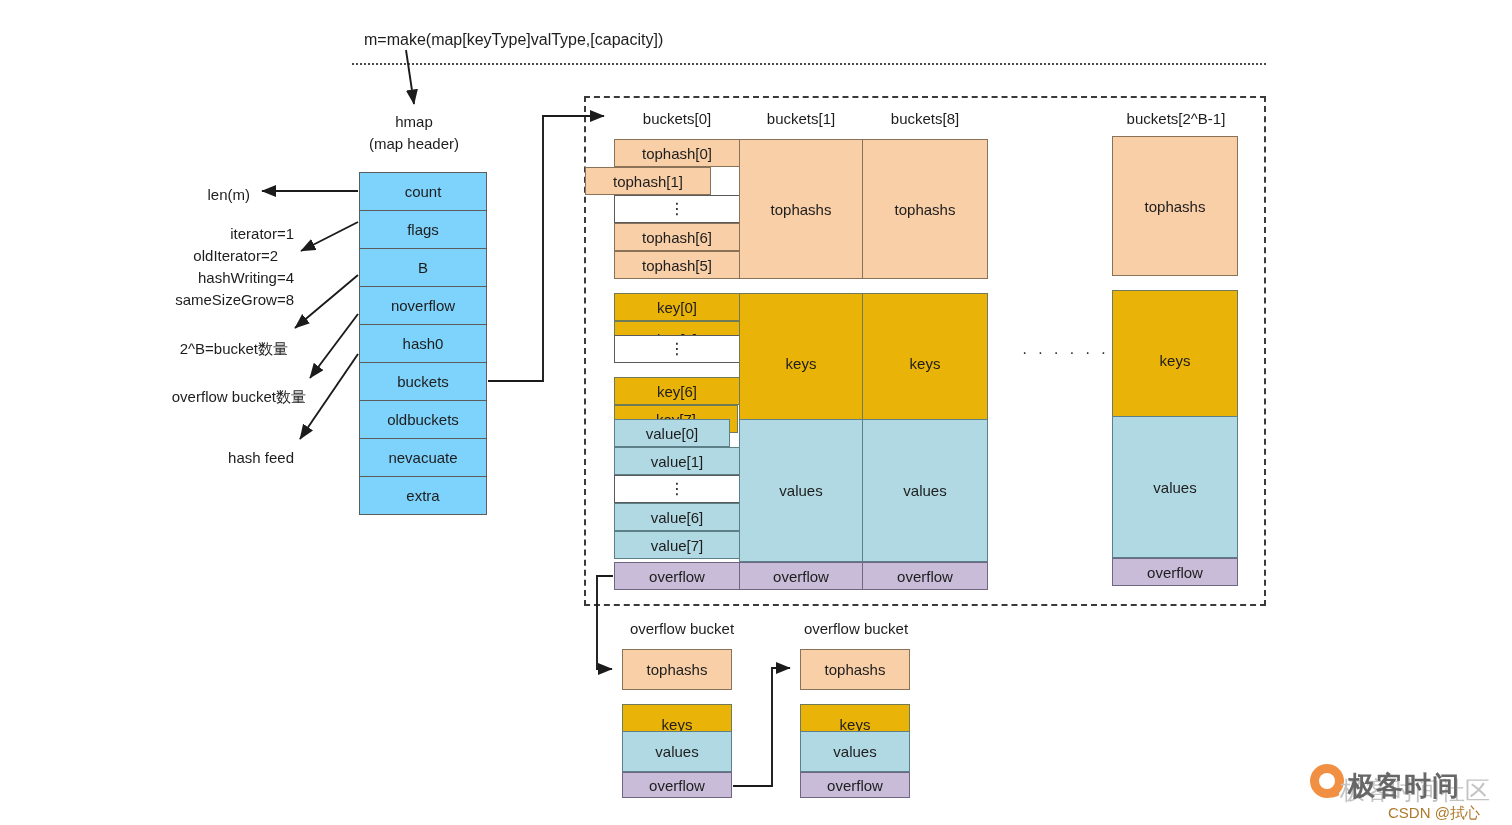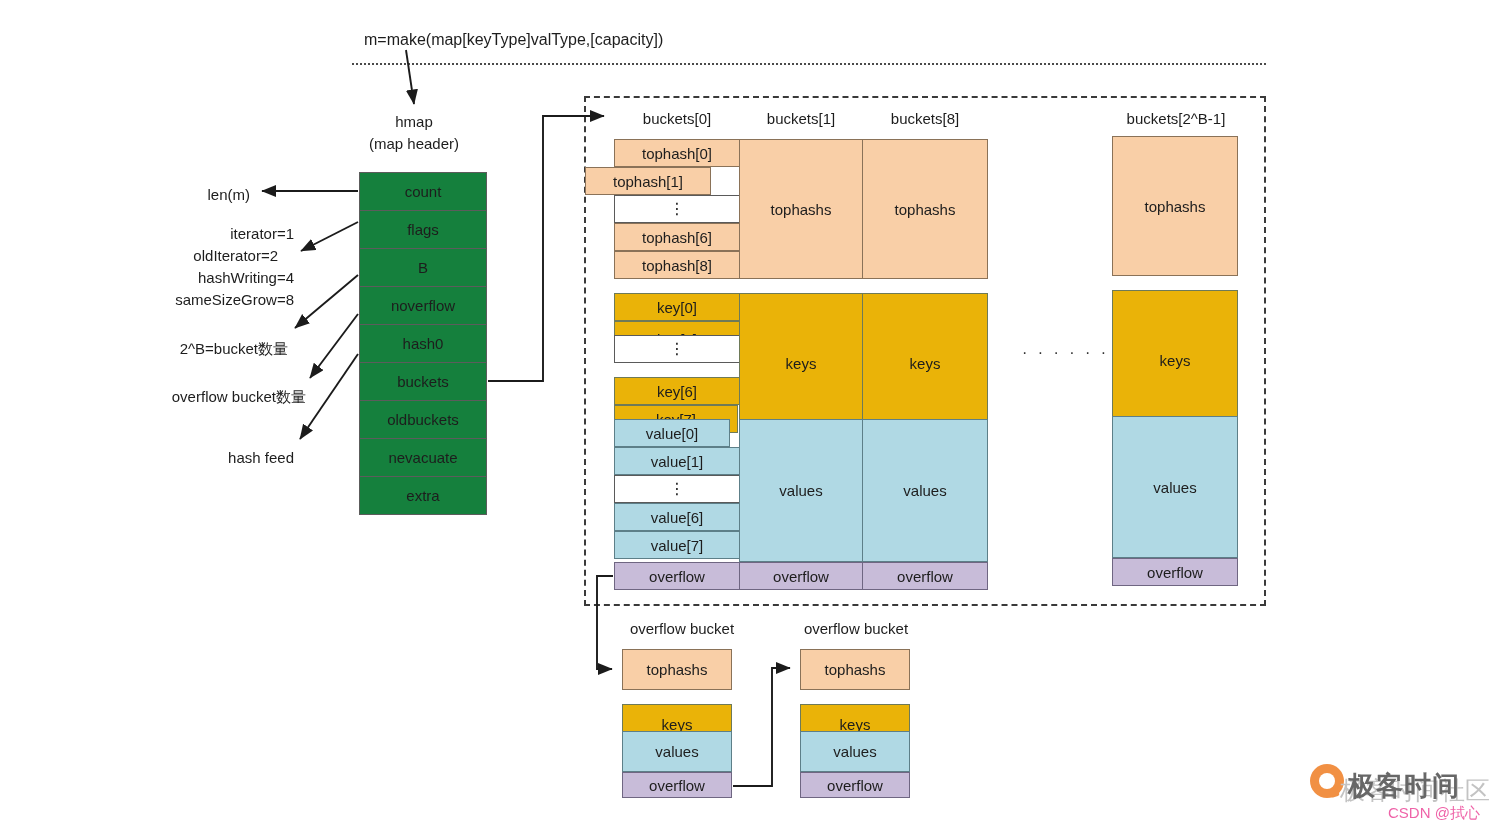--- a/index.html
+++ b/index.html
@@ -44,21 +44,21 @@
     border: 2px dashed #3a3a3a;
     box-sizing: border-box;
     background: transparent;
   }
 
   
   .hmap-box {
     position: absolute;
     box-sizing: border-box;
     border: 1.5px solid #5c5c5c;
-    background: #15803d;
+    background: #7dd3fc;
     display: flex;
     flex-direction: column;
   }
   .hmap-row {
     flex: 1 1 0;
     box-sizing: border-box;
     border-bottom: 1.5px solid #5c5c5c;
     display: flex;
     align-items: center;
     justify-content: center;
@@ -147,21 +147,21 @@
   }
   .wm-ghost {
     position: absolute;
     font-size: 25px;
     color: #b9b9b9;
     white-space: nowrap;
   }
   .wm-csdn {
     position: absolute;
     font-size: 15px;
-    color: #ec4899;
+    color: #a16207;
     white-space: nowrap;
   }
 </style>
 </head>
 <body>
 
 <div id="canvas">
 
   <div class="txt title-expr" style="left:364px; top:29px;">m=make(map[keyType]valType,[capacity])</div>
 
@@ -201,21 +201,21 @@
   <div class="txt c" style="left:739px; top:109px; width:124px;">buckets[1]</div>
   <div class="txt c" style="left:862px; top:109px; width:126px;">buckets[8]</div>
   <div class="txt c" style="left:1108px; top:109px; width:136px;">buckets[2^B-1]</div>
 
   <div class="cell tophash" style="left:614px; top:139px; width:126px; height:28px;">tophash[0]</div>
   <div class="cell tophash" style="left:585px; top:167px; width:126px; height:28px;">tophash[1]</div>
   <div class="cell blank" style="left:614px; top:195px; width:126px; height:28px;">
     <span class="vdots">⋮</span>
   </div>
   <div class="cell tophash" style="left:614px; top:223px; width:126px; height:28px;">tophash[6]</div>
-  <div class="cell tophash" style="left:614px; top:251px; width:126px; height:28px;">tophash[8]</div>
+  <div class="cell tophash" style="left:614px; top:251px; width:126px; height:28px;">tophash[5]</div>
 
   <div class="cell keys" style="left:614px; top:279px; width:126px; height:28px;">key[0]</div>
   <div class="cell keys" style="left:614px; top:307px; width:126px; height:36px;">key[1]</div>
   <div class="cell blank" style="left:614px; top:335px; width:126px; height:28px;">
     <span class="vdots">⋮</span>
   </div>
   <div class="cell keys" style="left:614px; top:363px; width:126px; height:28px;">key[6]</div>
   <div class="cell keys" style="left:614px; top:391px; width:124px; height:28px;">key[7]</div>
 
   <div class="cell values" style="left:614px; top:419px; width:116px; height:28px;">value[0]</div>

